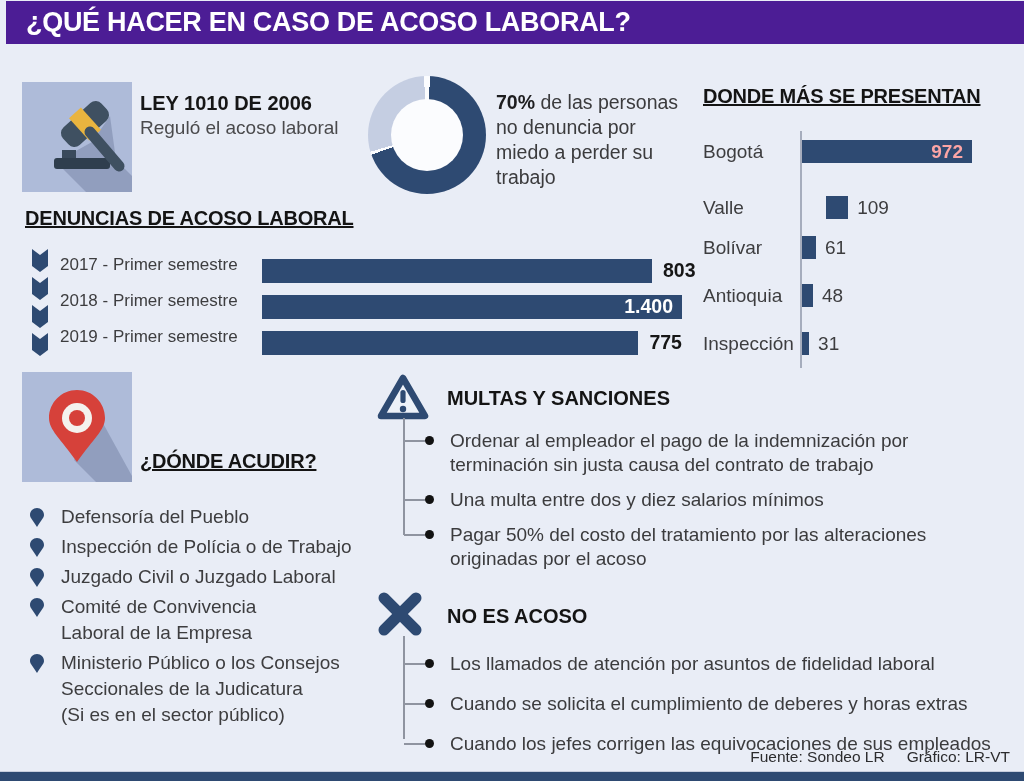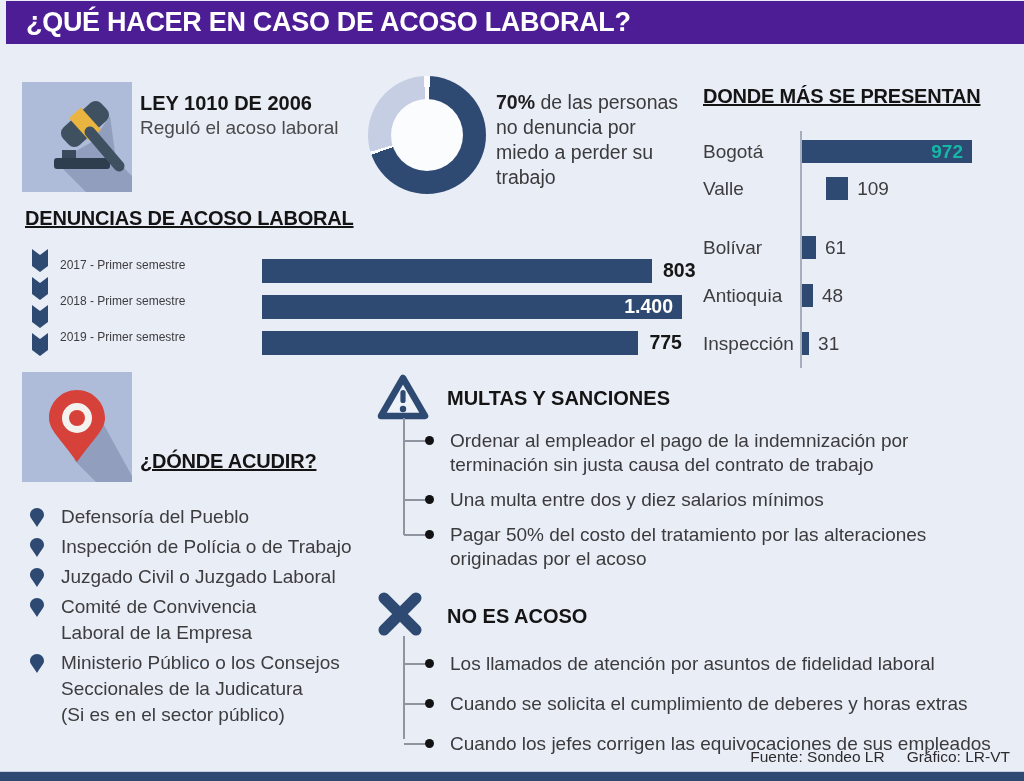--- a/index.html
+++ b/index.html
@@ -26,26 +26,26 @@
 
   
   .sec-title { position:absolute; font-size:20px; font-weight:bold; color:#141414; letter-spacing:-0.2px;text-decoration:underline; }
 
   
   .dm-axis { position:absolute; left:800px; top:131px; width:2px; height:237px; background:#a6adbd; }
   .dm-row { position:absolute; left:703px; width:321px; height:23px; display:flex; align-items:center; }
   .dm-label { width:99px; font-size:19px; color:#3d3d3f; }
   .dm-track { position:relative; flex:1; height:23px; display:flex; align-items:center; gap:9px; }
   .dm-bar { height:23px; background:#2e4a72; display:flex; align-items:center; justify-content:flex-end; flex-shrink:0; }
-  .dm-bar .val-in { color:#14b8a6; font-weight:bold; font-size:19px; padding-right:9px; }
+  .dm-bar .val-in { color:#fca5a5; font-weight:bold; font-size:19px; padding-right:9px; }
   .dm-track .val-out { font-size:19px; color:#3d3d3f; white-space:nowrap; }
 
   
   .dn-row { position:absolute; left:60px; height:24px; display:flex; align-items:center; }
-  .dn-label { width:202px; font-size:12px; color:#3d3d3f; }
+  .dn-label { width:202px; font-size:17px; color:#3d3d3f; }
   .dn-track { position:relative; width:680px; height:24px; display:flex; align-items:center; gap:11px;margin-top:11px; }
   .dn-bar { height:24px; background:#2e4a72; display:flex; align-items:center; justify-content:flex-end; flex-shrink:0; }
   .dn-bar .val-in { color:#fff; font-weight:bold; font-size:19.5px; padding-right:9px; }
   .dn-track .val-out { font-size:19.5px; font-weight:bold; color:#161616; white-space:nowrap; }
   .dn-arrows { position:absolute; left:32px; top:249px; }
 
   
   .acudir-list { position:absolute; left:30px; top:504px; width:340px; display:flex; flex-direction:column; gap:4px; }
   .acudir-item { display:flex; }
   .acudir-item svg { flex-shrink:0; margin-top:4px; }
@@ -110,21 +110,21 @@
   <div class="dm-axis"></div>
 
   <div class="dm-row" style="top:140px;">
     <div class="dm-label">Bogotá</div>
     <div class="dm-track">
       <div class="dm-bar" style="max-width: 170px; width: 100%;">
         <span class="val-in">972</span>
       </div>
     </div>
   </div>
-  <div class="dm-row" style="top:177px;gap:24px;">
+  <div class="dm-row" style="top:196px;gap:24px;">
     <div class="dm-label">Valle</div>
     <div class="dm-track">
       <div class="dm-bar" style="max-width: 170px; width: 11.214%;"></div>
       <span class="val-out">109</span>
     </div>
   </div>
   <div class="dm-row" style="top:236px;">
     <div class="dm-label">Bolívar</div>
     <div class="dm-track">
       <div class="dm-bar" style="max-width: 170px; width: 6.27572%;"></div>

